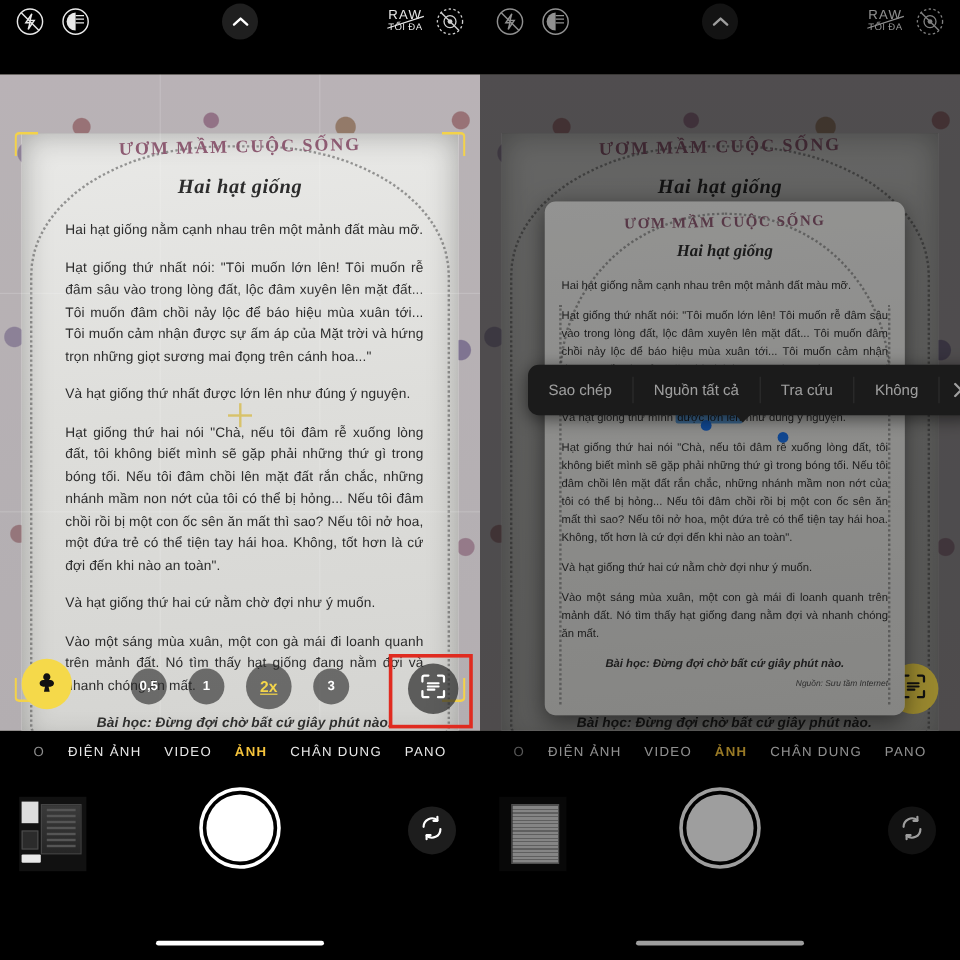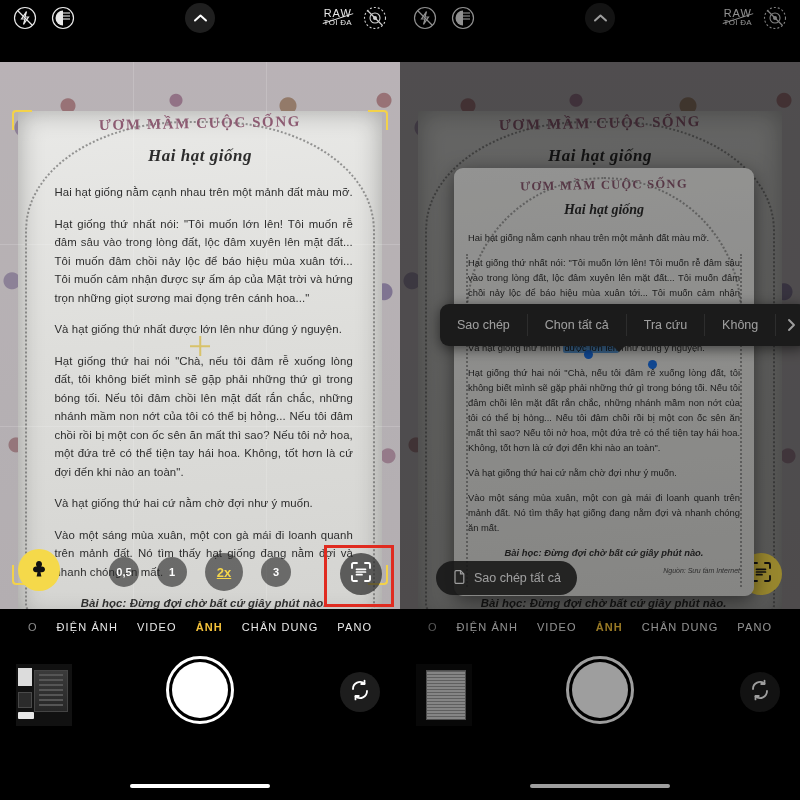--- a/index.html
+++ b/index.html
@@ -509,39 +509,30 @@
           <p>Vào một sáng mùa xuân, một con gà mái đi loanh quanh trên mảnh đất. Nó tìm thấy hạt giống đang nằm đợi và nhanh chóng ăn mất.</p>
           <div class="lv-moral">Bài học: Đừng đợi chờ bất cứ giây phút nào.</div>
           <div class="lv-src">Nguồn: Sưu tầm Internet</div>
         </div>
         <div class="sel-handle sel-h1"></div>
         <div class="sel-handle sel-h2"></div>
       </div>
 
       <div class="ctx-menu">
         <div class="ctx-item">Sao chép</div>
-        <div class="ctx-item">Chọn tất cả</div>
+        <div class="ctx-item">Nguồn tất cả</div>
         <div class="ctx-item">Tra cứu</div>
         <div class="ctx-item">Không</div>
         <div class="ctx-item">
           <svg width="9" height="14" viewBox="0 0 9 14">
             <polyline points="2,2 7,7 2,12" fill="none" stroke="#fff" stroke-width="1.9" stroke-linecap="round" stroke-linejoin="round"></polyline>
           </svg>
         </div>
       </div>
 
-      <div class="copyall">
-        <span>
-          <svg width="15" height="16" viewBox="0 0 15 16">
-            <path d="M4.2 1.6h4.3l3.3 3.3v8.3a1.2 1.2 0 0 1-1.2 1.2H4.2A1.2 1.2 0 0 1 3 13.2V2.8a1.2 1.2 0 0 1 1.2-1.2z" fill="none" stroke="#fff" stroke-width="1.2"></path>
-            <path d="M8.5 1.6v3.3h3.3" fill="none" stroke="#fff" stroke-width="1.2"></path>
-          </svg>
-        </span>
-        <span>Sao chép tất cả</span>
-      </div>
 
       <div class="scan-btn on">
         <span>
           <svg width="24" height="24" viewBox="0 0 24 24">
             <path d="M3 8V4.5A1.5 1.5 0 0 1 4.5 3H8M16 3h3.5A1.5 1.5 0 0 1 21 4.5V8M21 16v3.5a1.5 1.5 0 0 1-1.5 1.5H16M8 21H4.5A1.5 1.5 0 0 1 3 19.5V16" fill="none" stroke="#1a1a1a" stroke-width="1.9" stroke-linecap="round"></path>
             <line x1="7.5" y1="9.3" x2="16.5" y2="9.3" stroke="#1a1a1a" stroke-width="1.7" stroke-linecap="round"></line>
             <line x1="7.5" y1="12" x2="16.5" y2="12" stroke="#1a1a1a" stroke-width="1.7" stroke-linecap="round"></line>
             <line x1="7.5" y1="14.7" x2="13" y2="14.7" stroke="#1a1a1a" stroke-width="1.7" stroke-linecap="round"></line>
           </svg>
         </span>

